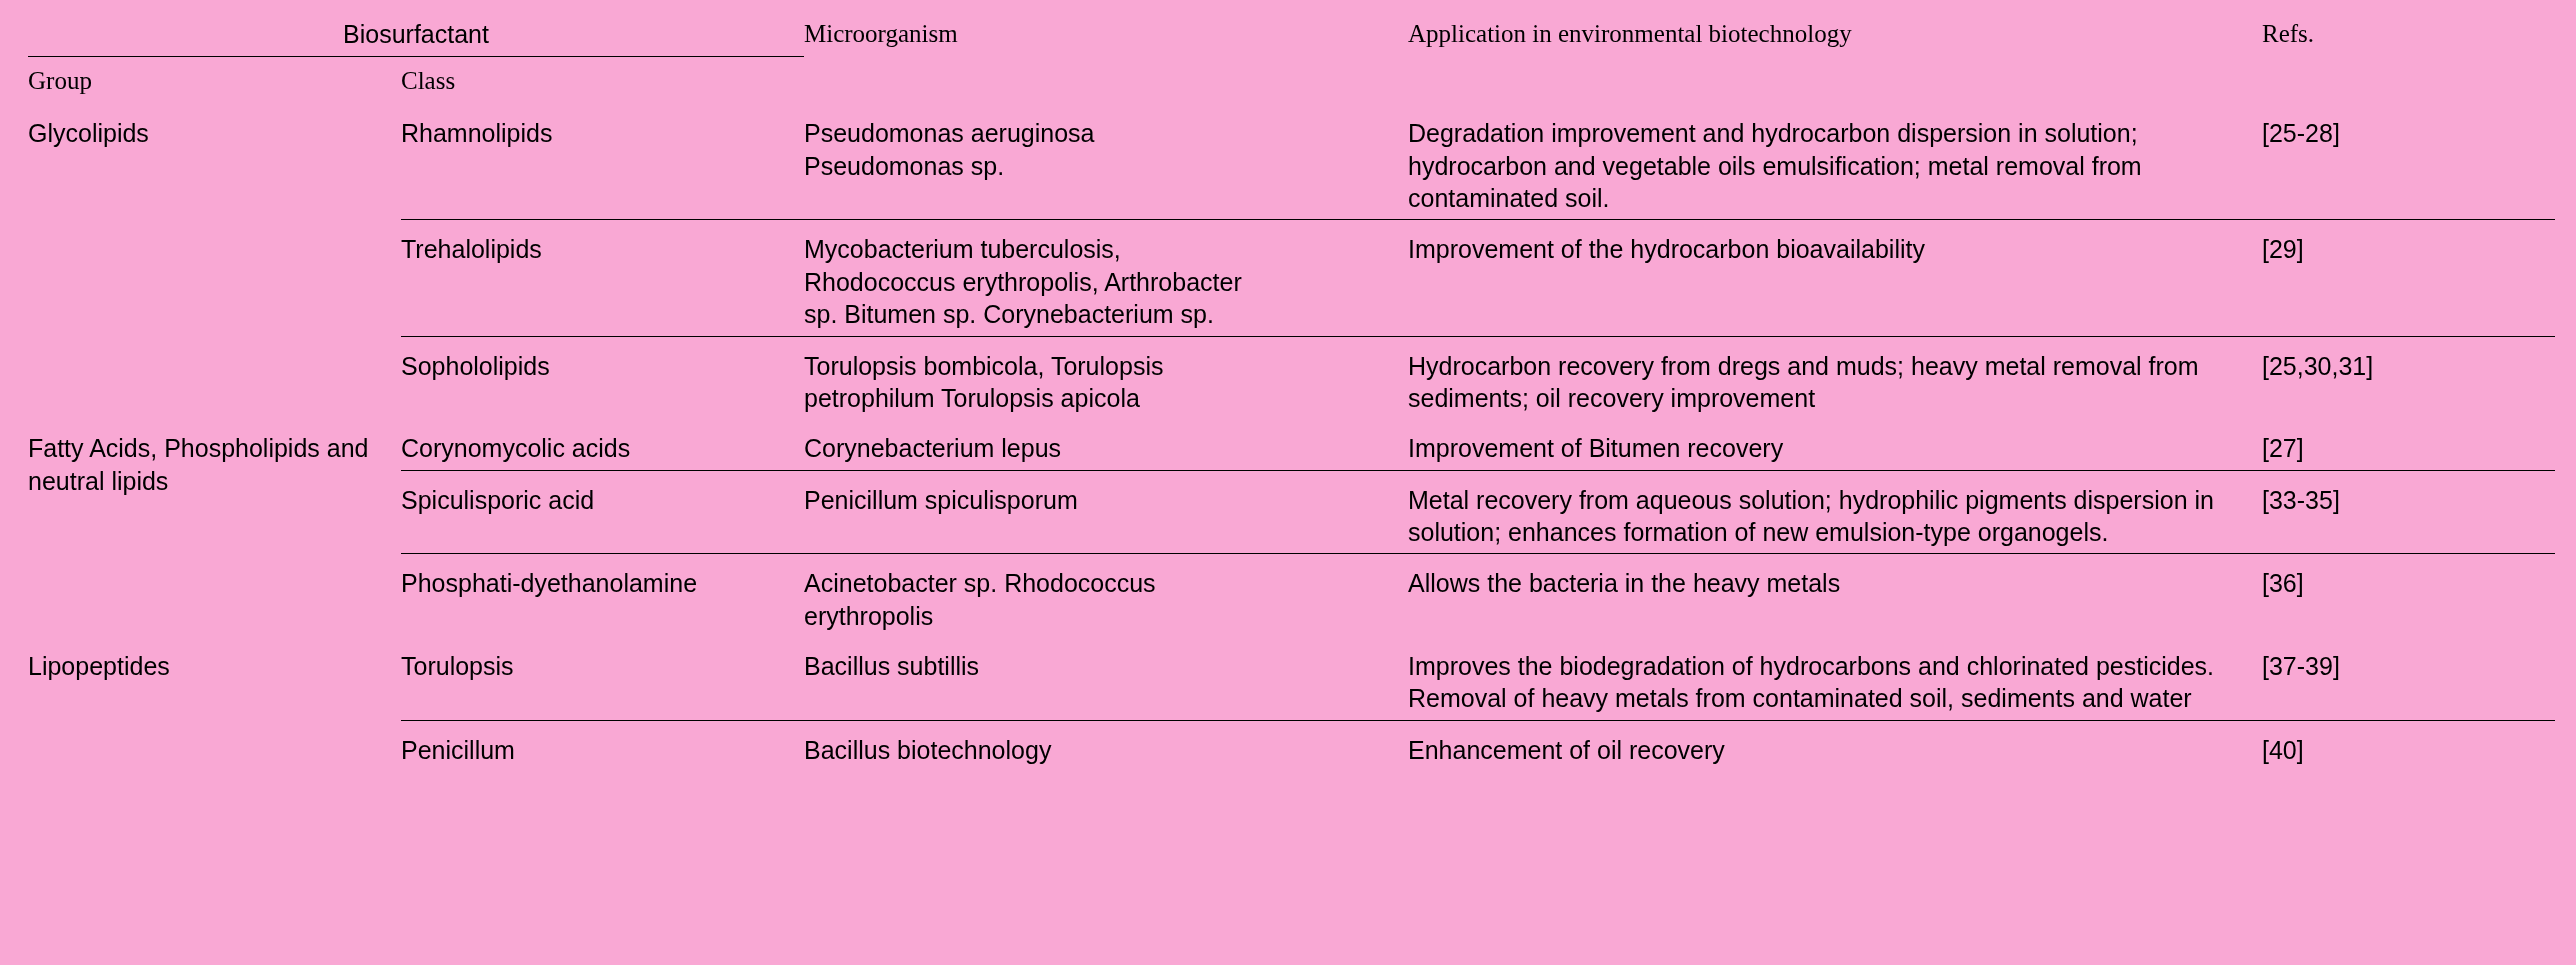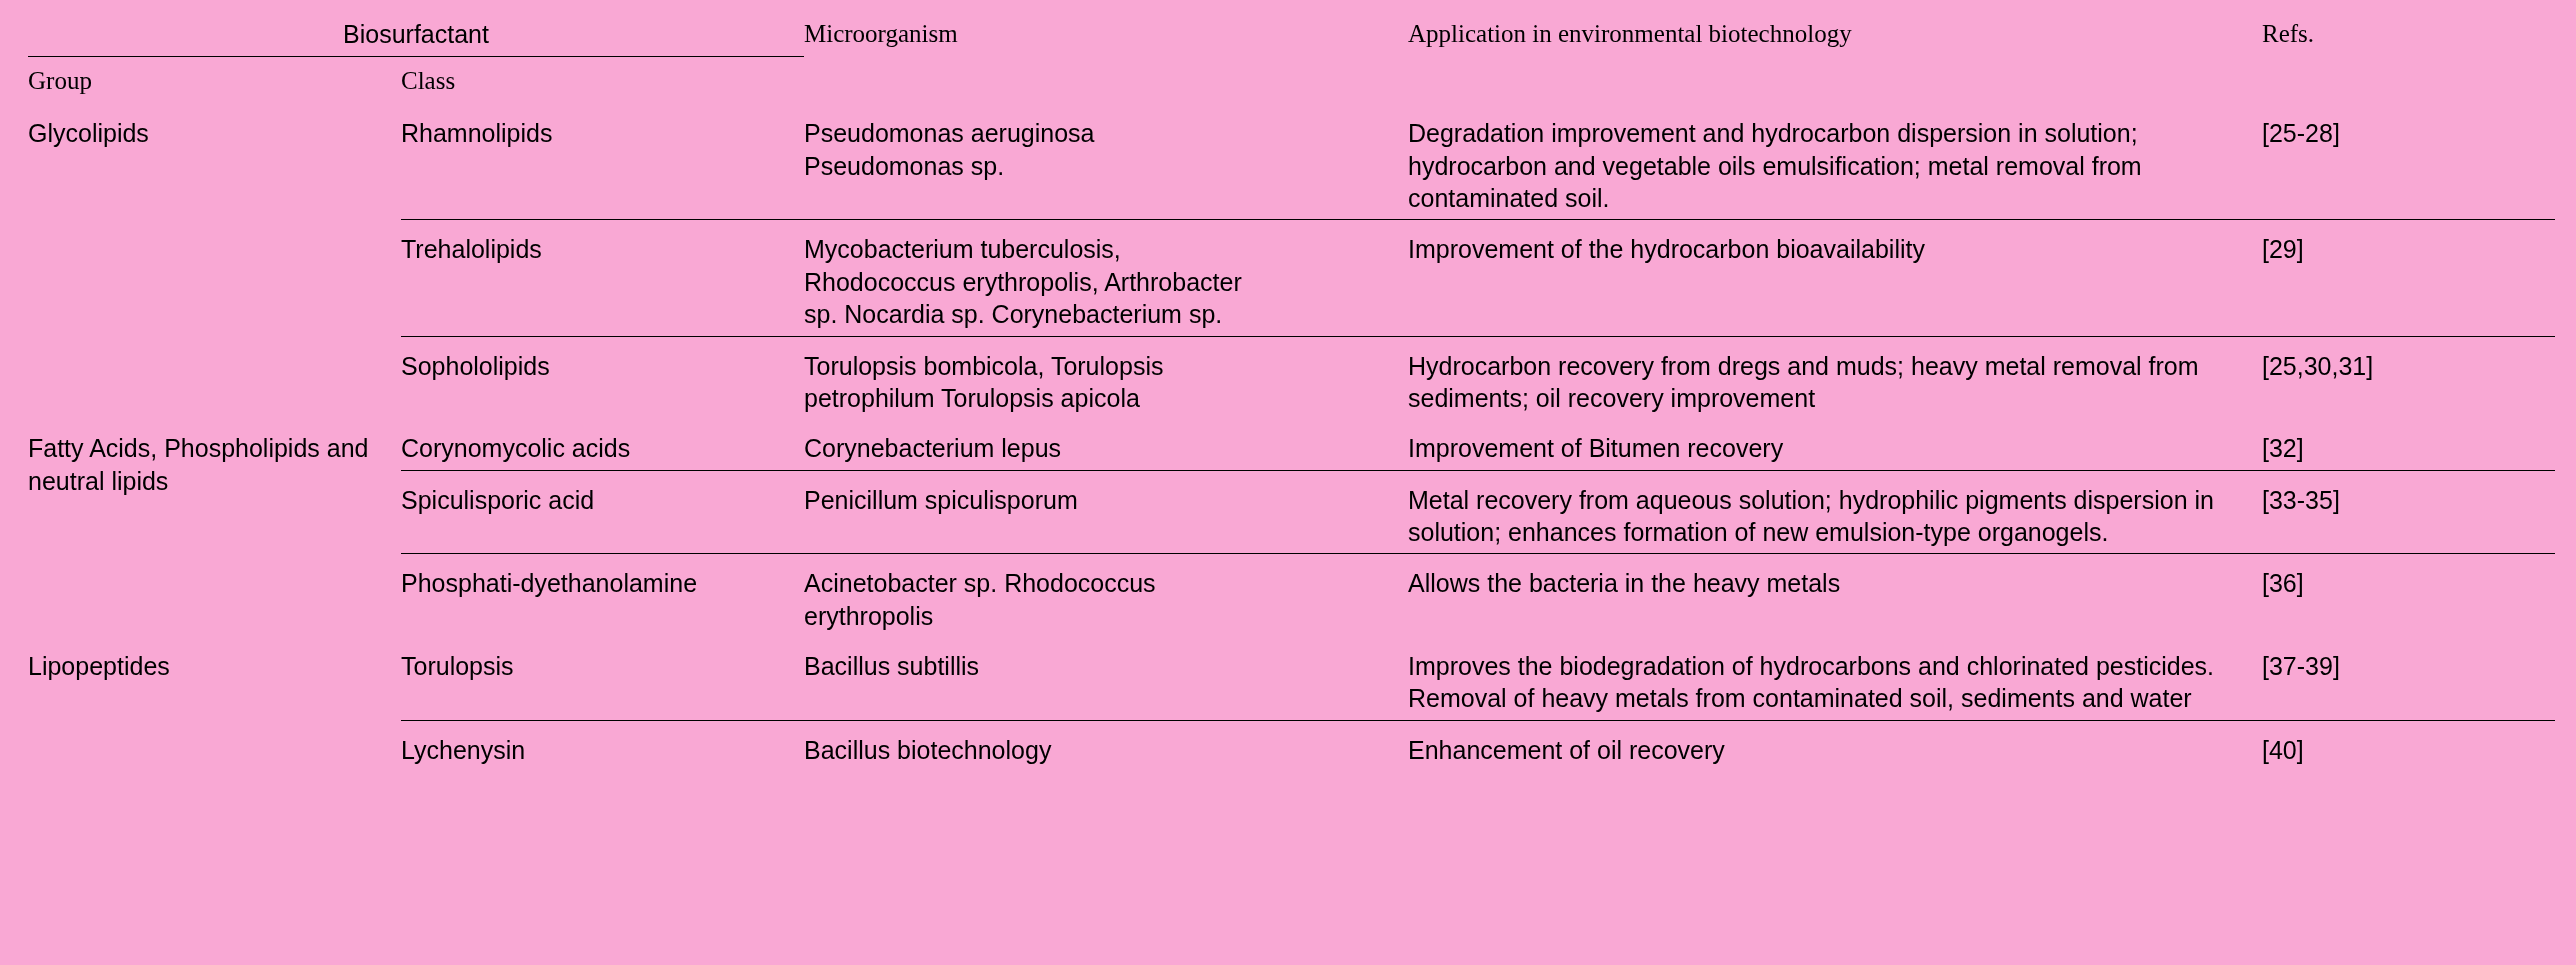--- a/index.html
+++ b/index.html
@@ -186,21 +186,21 @@
         <td class="part-on"></td>
         <td class="part-on"></td>
         <td class="part-on"></td>
       </tr>
 
       <tr>
         <td class="cell">Trehalolipids</td>
         <td class="cell">
           <span class="it">Mycobacterium tuberculosis,</span><br>
           <span class="it">Rhodococcus erythropolis, Arthrobacter</span><br>
-          <span class="it">sp. Nocardia sp. Corynebacterium sp.</span>
+          <span class="it">sp. Bitumen sp. Corynebacterium sp.</span>
         </td>
         <td class="cell">Improvement of the hydrocarbon bioavailability</td>
         <td class="cell nopad-r">[29]</td>
       </tr>
 
       <tr class="rule-partial">
         <td class="part-on"></td>
         <td class="part-on"></td>
         <td class="part-on"></td>
         <td class="part-on"></td>
@@ -224,21 +224,21 @@
         <td></td>
       </tr>
 
       <tr>
         <td class="cell" rowspan="5">Fatty Acids, Phospholipids and neutral lipids</td>
         <td class="cell">Corynomycolic acids</td>
         <td class="cell">
           <span class="it">Corynebacterium lepus</span>
         </td>
         <td class="cell">Improvement of Bitumen recovery</td>
-        <td class="cell nopad-r">[32]</td>
+        <td class="cell nopad-r">[27]</td>
       </tr>
 
       <tr class="rule-partial">
         <td class="part-on"></td>
         <td class="part-on"></td>
         <td class="part-on"></td>
         <td class="part-on"></td>
       </tr>
 
       <tr>
@@ -286,21 +286,21 @@
       </tr>
 
       <tr class="rule-partial">
         <td class="part-on"></td>
         <td class="part-on"></td>
         <td class="part-on"></td>
         <td class="part-on"></td>
       </tr>
 
       <tr>
-        <td class="cell">Lychenysin</td>
+        <td class="cell">Penicillum</td>
         <td class="cell">
           <span class="it">Bacillus biotechnology</span>
         </td>
         <td class="cell">Enhancement of oil  recovery</td>
         <td class="cell nopad-r">[40]</td>
       </tr>
 
       <tr class="rule-bottom">
         <td></td>
         <td></td>

